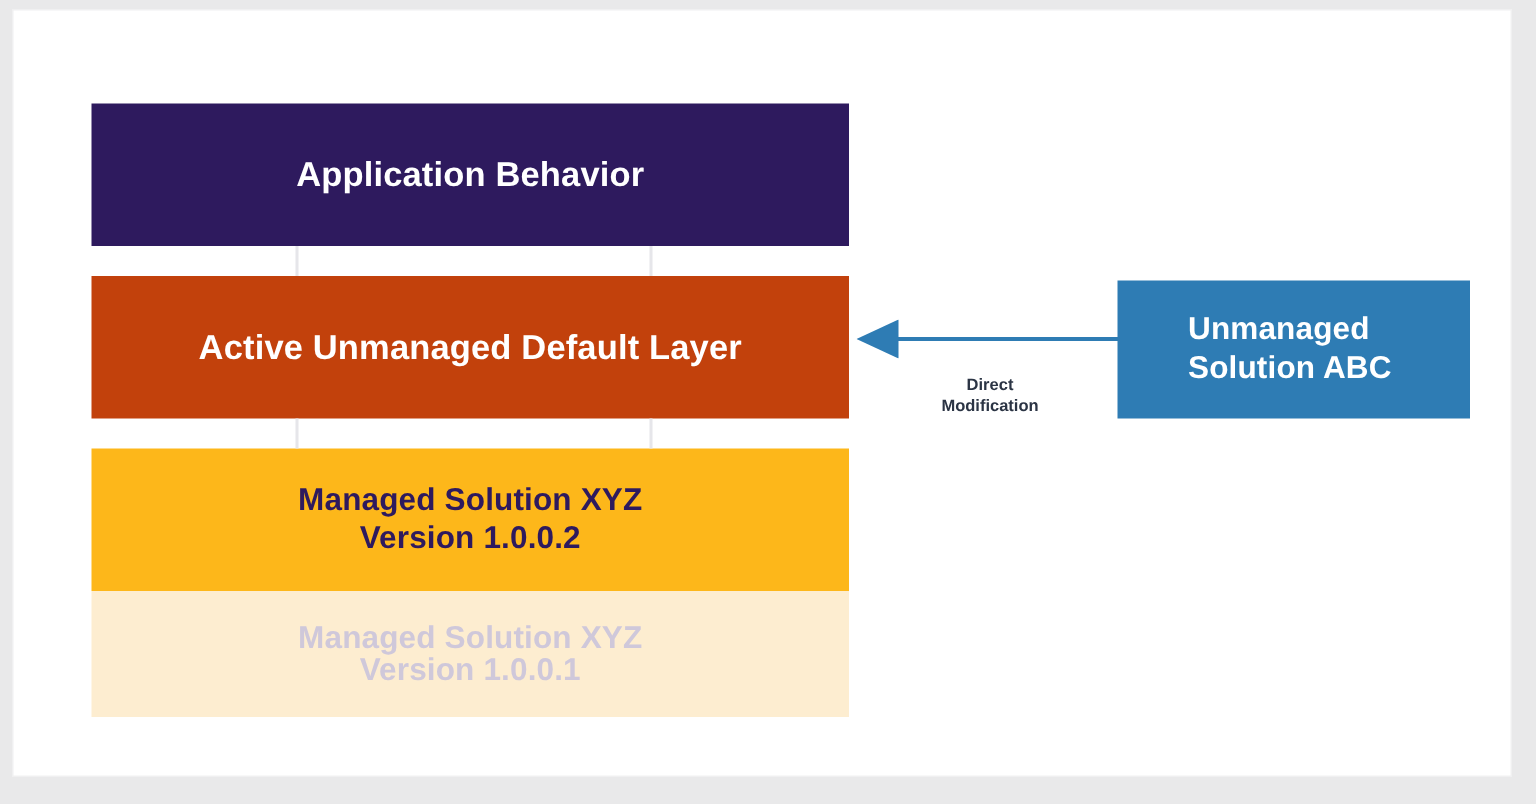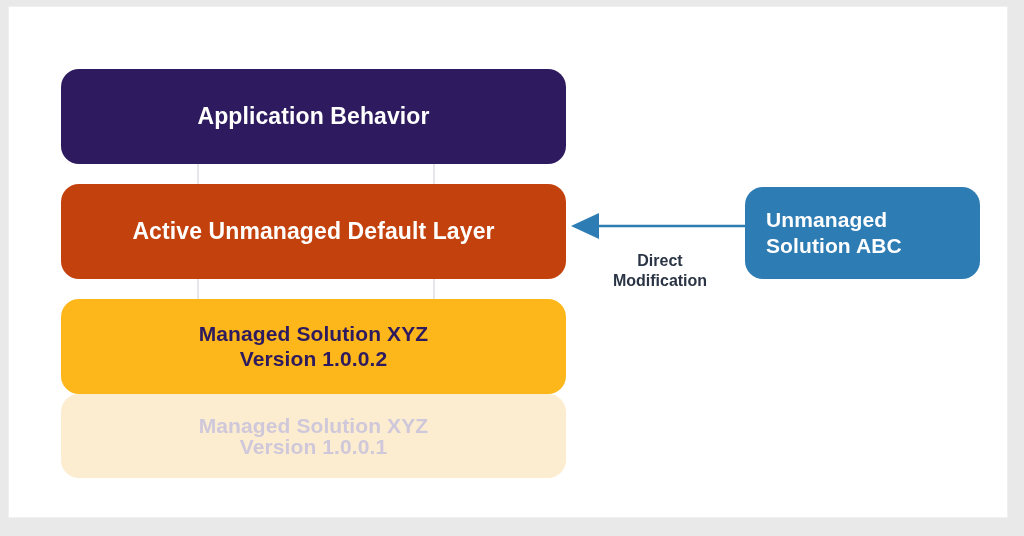--- a/index.html
+++ b/index.html
@@ -33,21 +33,20 @@
   }
 
   
   .box {
     position: absolute;
     box-sizing: border-box;
     display: flex;
     align-items: center;
     justify-content: center;
     text-align: center;
-    border-radius: 18px;
   }
 
   .layer-label {
     font-weight: bold;
     line-height: 1.18;
     letter-spacing: 0.1px;
     white-space: pre-line;
   }
 
   
@@ -124,35 +123,35 @@
   }
 
   
   #label-direct-modification {
     position: absolute;
     left: 577px;
     top: 244px;
     width: 148px;
     text-align: center;
     color: #2b3444;
-    font-size: 16px;
+    font-size: 11px;
     font-weight: bold;
     line-height: 1.24;
     white-space: pre-line;
   }
 
   
   #box-unmanaged-solution {
     left: 736px;
     top: 180px;
     width: 235px;
     height: 92px;
     background: #2e7cb4;
     justify-content: flex-start;
-    padding-left: 21px;
+    padding-left: 47px;
   }
   #box-unmanaged-solution .layer-label {
     color: #ffffff;
     font-size: 21px;
     text-align: left;
     line-height: 1.25;
   }
 </style>
 </head>
 <body>

